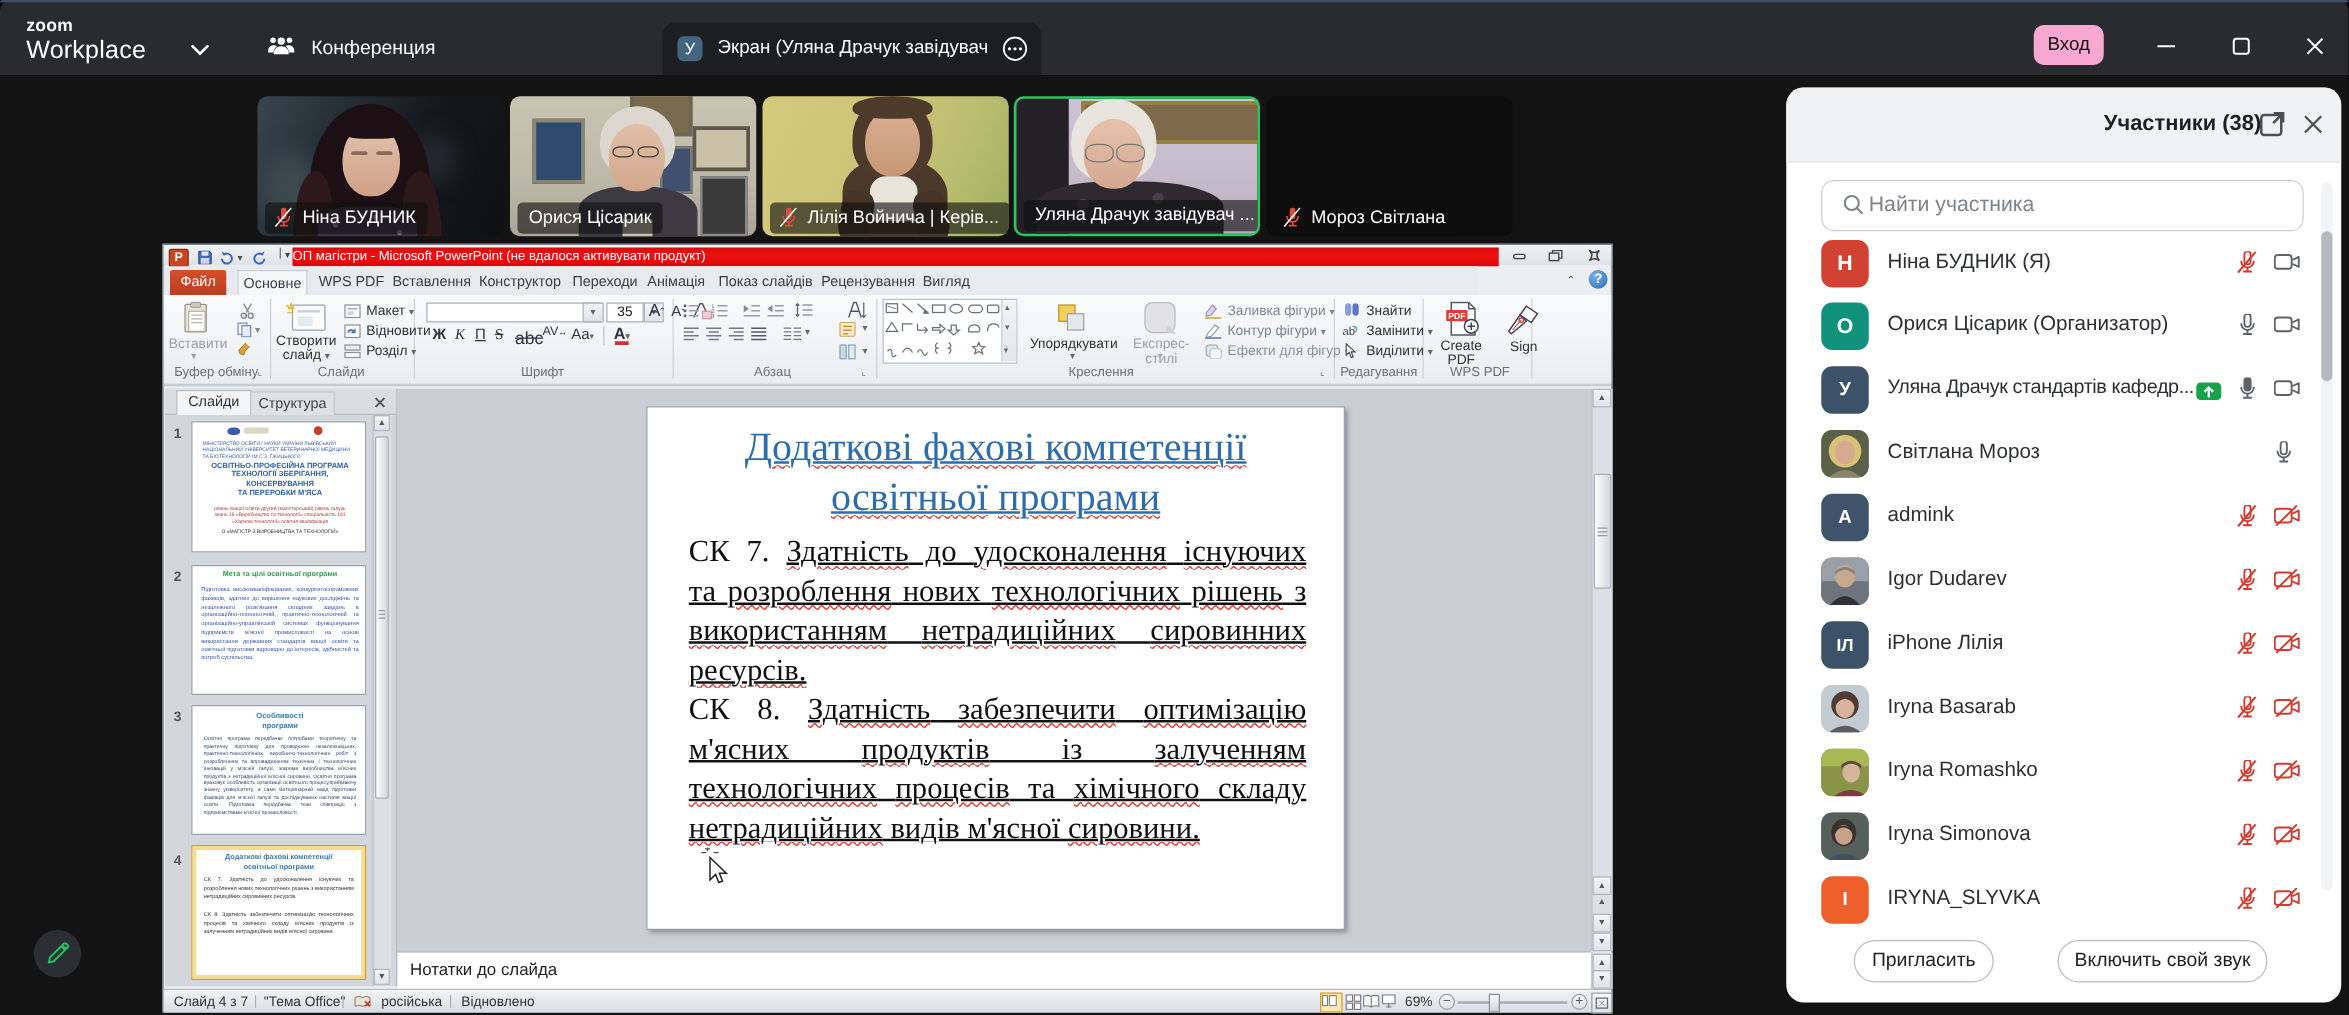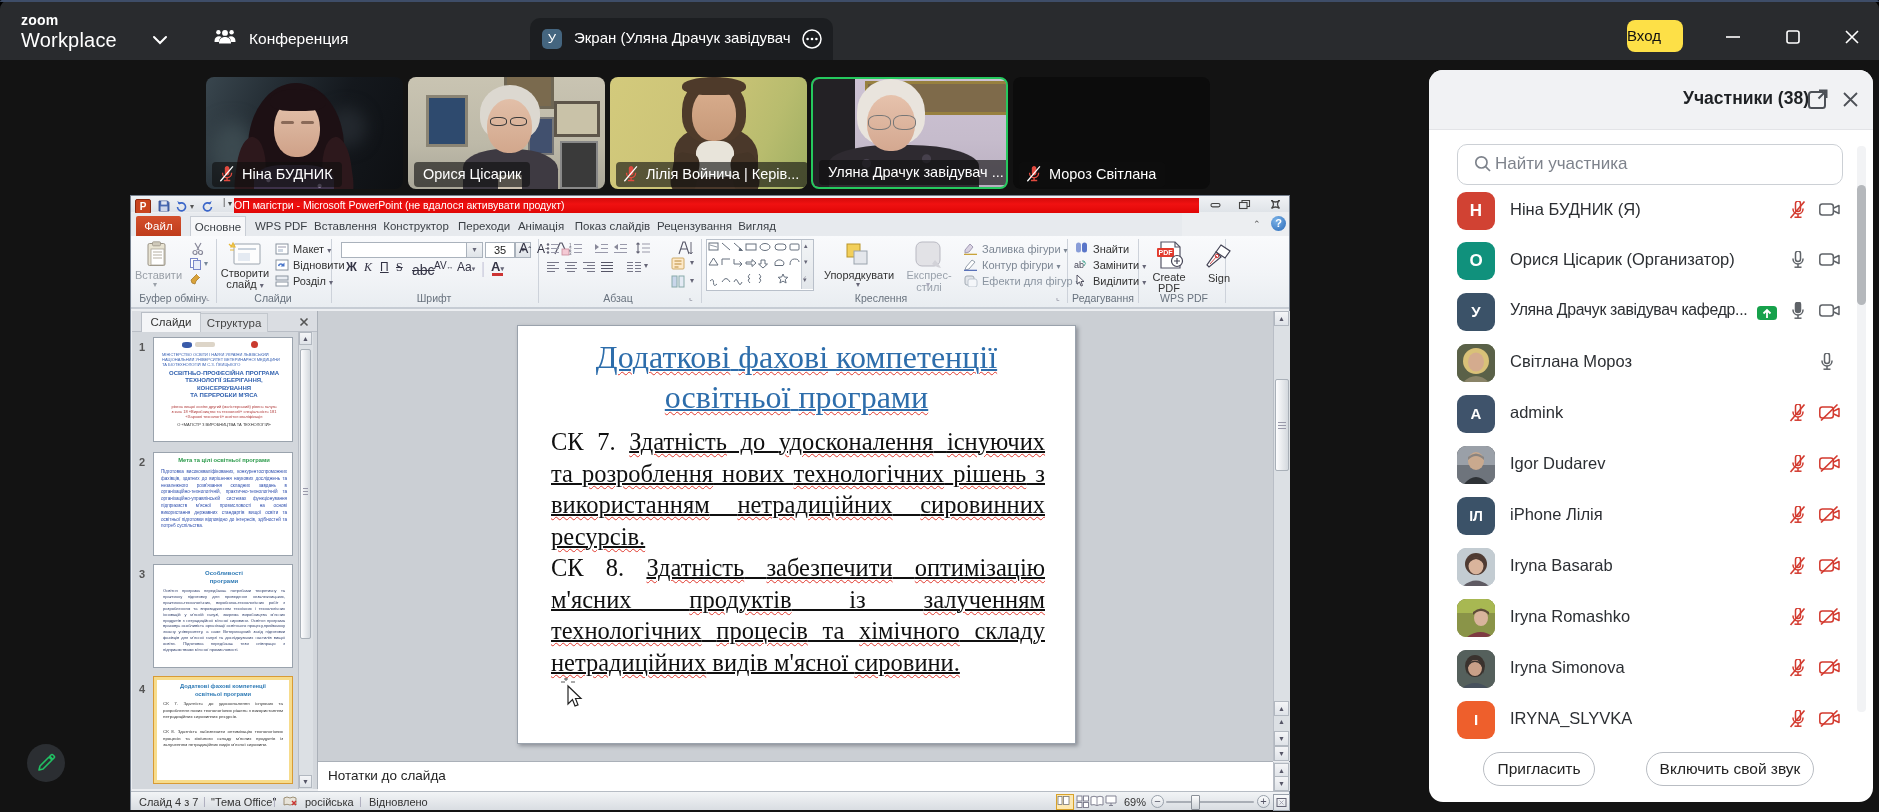--- a/index.html
+++ b/index.html
@@ -6,21 +6,21 @@
   .abs{position:absolute;}
   
   #topbar{left:0;top:0;width:1879px;height:60px;background:#292b2e;border-radius:9px 9px 0 0;}
   #topline{left:0;top:0;width:1879px;height:2px;background:#3e4d68;border-radius:9px 9px 0 0;}
   .zlogo1{left:21px;top:12px;color:#fff;font-size:14px;font-weight:700;letter-spacing:.2px;}
   .zlogo2{left:21px;top:29px;color:#fff;font-size:20px;font-weight:500;letter-spacing:.2px;}
   #conf-txt{left:249px;top:30px;color:#fff;font-size:15.5px;}
   #acttab{left:530px;top:18px;width:303px;height:42px;background:#1c1e21;border-radius:10px 10px 0 0;}
   #acttab .uav{position:absolute;left:12px;top:11px;width:20px;height:20px;background:#44657f;border-radius:5px;color:#fff;font-size:13px;text-align:center;line-height:20px;}
   #acttab .ttl{position:absolute;left:44px;top:11px;color:#fff;font-size:15px;white-space:nowrap;}
-  #vhod{left:1627px;top:20px;width:56px;height:32px;background:#fde047;border-radius:8px;color:#111;font-size:15px;text-align:left;line-height:32px;}
+  #vhod{left:1627px;top:20px;width:56px;height:32px;background:#f9a8d4;border-radius:8px;color:#111;font-size:15px;text-align:center;line-height:32px;}
   
   #contentbg{left:0;top:60px;width:1879px;height:752px;background:#131313;}
   
   .vtile{top:77px;width:197px;height:112px;border-radius:8px;overflow:hidden;}
   .vlabel{position:absolute;left:6px;bottom:2px;height:25px;background:rgba(15,15,15,.62);border-radius:4px;color:#fff;font-size:14.5px;line-height:25px;white-space:nowrap;}
   
   #ppt{left:130px;top:195px;width:1160px;height:615px;background:#eceef1;border:1px solid #76808e;box-sizing:border-box;}
   #qat{left:0;top:2px;width:103px;height:14px;}
   #redbar{left:103px;top:2px;width:965px;height:15px;background:linear-gradient(180deg,#d40b0b,#f01111 40%,#e00606);color:#fff;font-size:10.5px;text-align:left;line-height:15px;white-space:nowrap;overflow:hidden;}
   #tabrow{left:0;top:17px;width:1051px;height:23px;background:#e7eaee;border-bottom:1px solid #c8cdd5;}
@@ -620,21 +620,21 @@
       <div class="pname">Орися Цісарик (Организатор)</div>
       <svg class="pic" style="left:360px" width="18" height="18" viewBox="0 0 18 18">
         <use href="#micon"></use>
       </svg>
       <svg class="pic" style="left:390px" width="21" height="17" viewBox="0 0 21 17">
         <use href="#camon"></use>
       </svg>
     </div>
   <div class="prow" style="top:217px">
       <div class="pav" style="background:#3b5268;font-size:15px">У</div>
-      <div class="pname" style="font-size:15.8px;letter-spacing:-0.3px;">Уляна Драчук завідувач кафедр...</div>
+      <div class="pname" style="font-size:15.8px;letter-spacing:-0.3px;">Уляна Драчук стандартів кафедр...</div>
       <div style="position:absolute;left:328px;top:19px;width:20px;height:14px;background:#16a14b;border-radius:3.5px"></div>
       <svg class="pic" style="left:331px;top:20px" width="14" height="12" viewBox="0 0 14 12">
         <path d="M7 11 L7 4 M3.5 6.5 L7 3 L10.5 6.5" stroke="#fff" stroke-width="1.8" fill="none"></path>
       </svg>
       <svg class="pic" style="left:360px" width="18" height="18" viewBox="0 0 18 18">
         <use href="#micfill"></use>
       </svg>
       <svg class="pic" style="left:390px" width="21" height="17" viewBox="0 0 21 17">
         <use href="#camon"></use>
       </svg>

